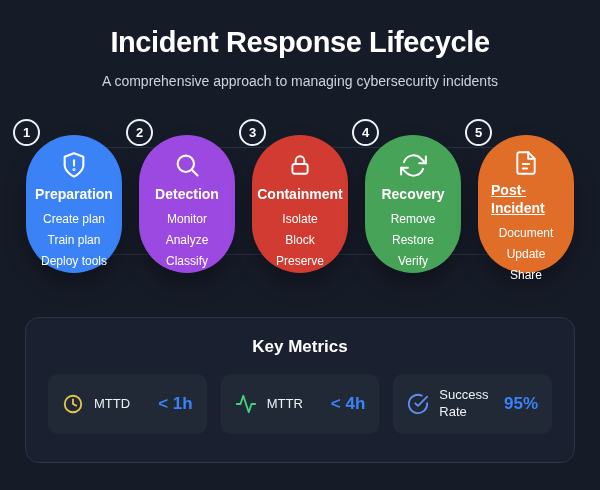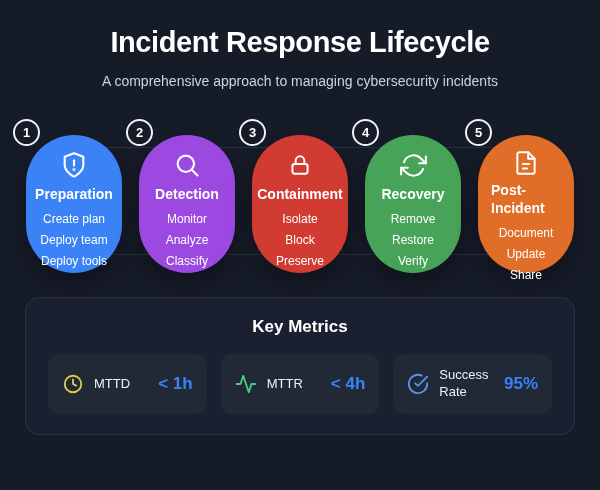--- a/index.html
+++ b/index.html
@@ -49,32 +49,32 @@
     display:flex; align-items:center; justify-content:center;
     font-size:13px; font-weight:700; color:#ffffff;
     z-index:3;
   }
   .pill-icon { height:30px; display:flex; align-items:center; justify-content:center; margin-bottom:5px; }
   .pill-icon svg { display:block; }
   .pill-name {
     font-size:14px; font-weight:800; text-align:left;
     line-height:1.3; white-space:nowrap;
   }
-  .pill-name.wrap { white-space:normal; max-width:70px; }
+  .pill-name.wrap { white-space:normal; max-width:70px;text-decoration:underline; }
   .pill-items { margin-top:6px; text-align:center; }
   .pill-item { font-size:12px; line-height:1.75; color:#ffffff; font-weight:400; }
 
   
   .metrics {
-    margin:24px auto 0;
+    margin:44px auto 0;
     width:550px;
     border:1px solid #2b3344;
     border-radius:14px;
     background:#1a2030;
-    padding:19px 22px 20px;
+    padding:19px 22px 28px;
   }
   .metrics-title { text-align:center; font-size:17px; font-weight:800; color:#ffffff; }
   .metric-cards { display:flex; gap:14px; margin-top:17px; }
   .metric-card {
     flex:1; height:60px;
     background:#212937;
     border-radius:10px;
     display:flex; align-items:center;
     padding:0 14px;
   }
@@ -100,21 +100,21 @@
       <div class="pill-icon">
         <svg width="28" height="28" viewBox="0 0 24 24" fill="none" stroke="#ffffff" stroke-width="1.8" stroke-linecap="round" stroke-linejoin="round">
           <path d="M12 22s8-4 8-10V5l-8-3-8 3v7c0 6 8 10 8 10z"></path>
           <line x1="12" y1="8" x2="12" y2="12.5"></line>
           <circle cx="12" cy="15.8" r="0.4" fill="#ffffff"></circle>
         </svg>
       </div>
       <div class="pill-name">Preparation</div>
       <div class="pill-items">
         <div class="pill-item">Create plan</div>
-        <div class="pill-item">Deploy team</div>
+        <div class="pill-item">Train plan</div>
         <div class="pill-item">Deploy tools</div>
       </div>
     </div>
 
     <div class="pill" style="background-color: rgb(156, 73, 226);">
       <div class="badge">2</div>
       <div class="pill-icon">
         <svg width="28" height="28" viewBox="0 0 24 24" fill="none" stroke="#ffffff" stroke-width="1.8" stroke-linecap="round" stroke-linejoin="round">
           <circle cx="11" cy="11" r="7"></circle>
           <line x1="16.3" y1="16.3" x2="21" y2="21"></line>

